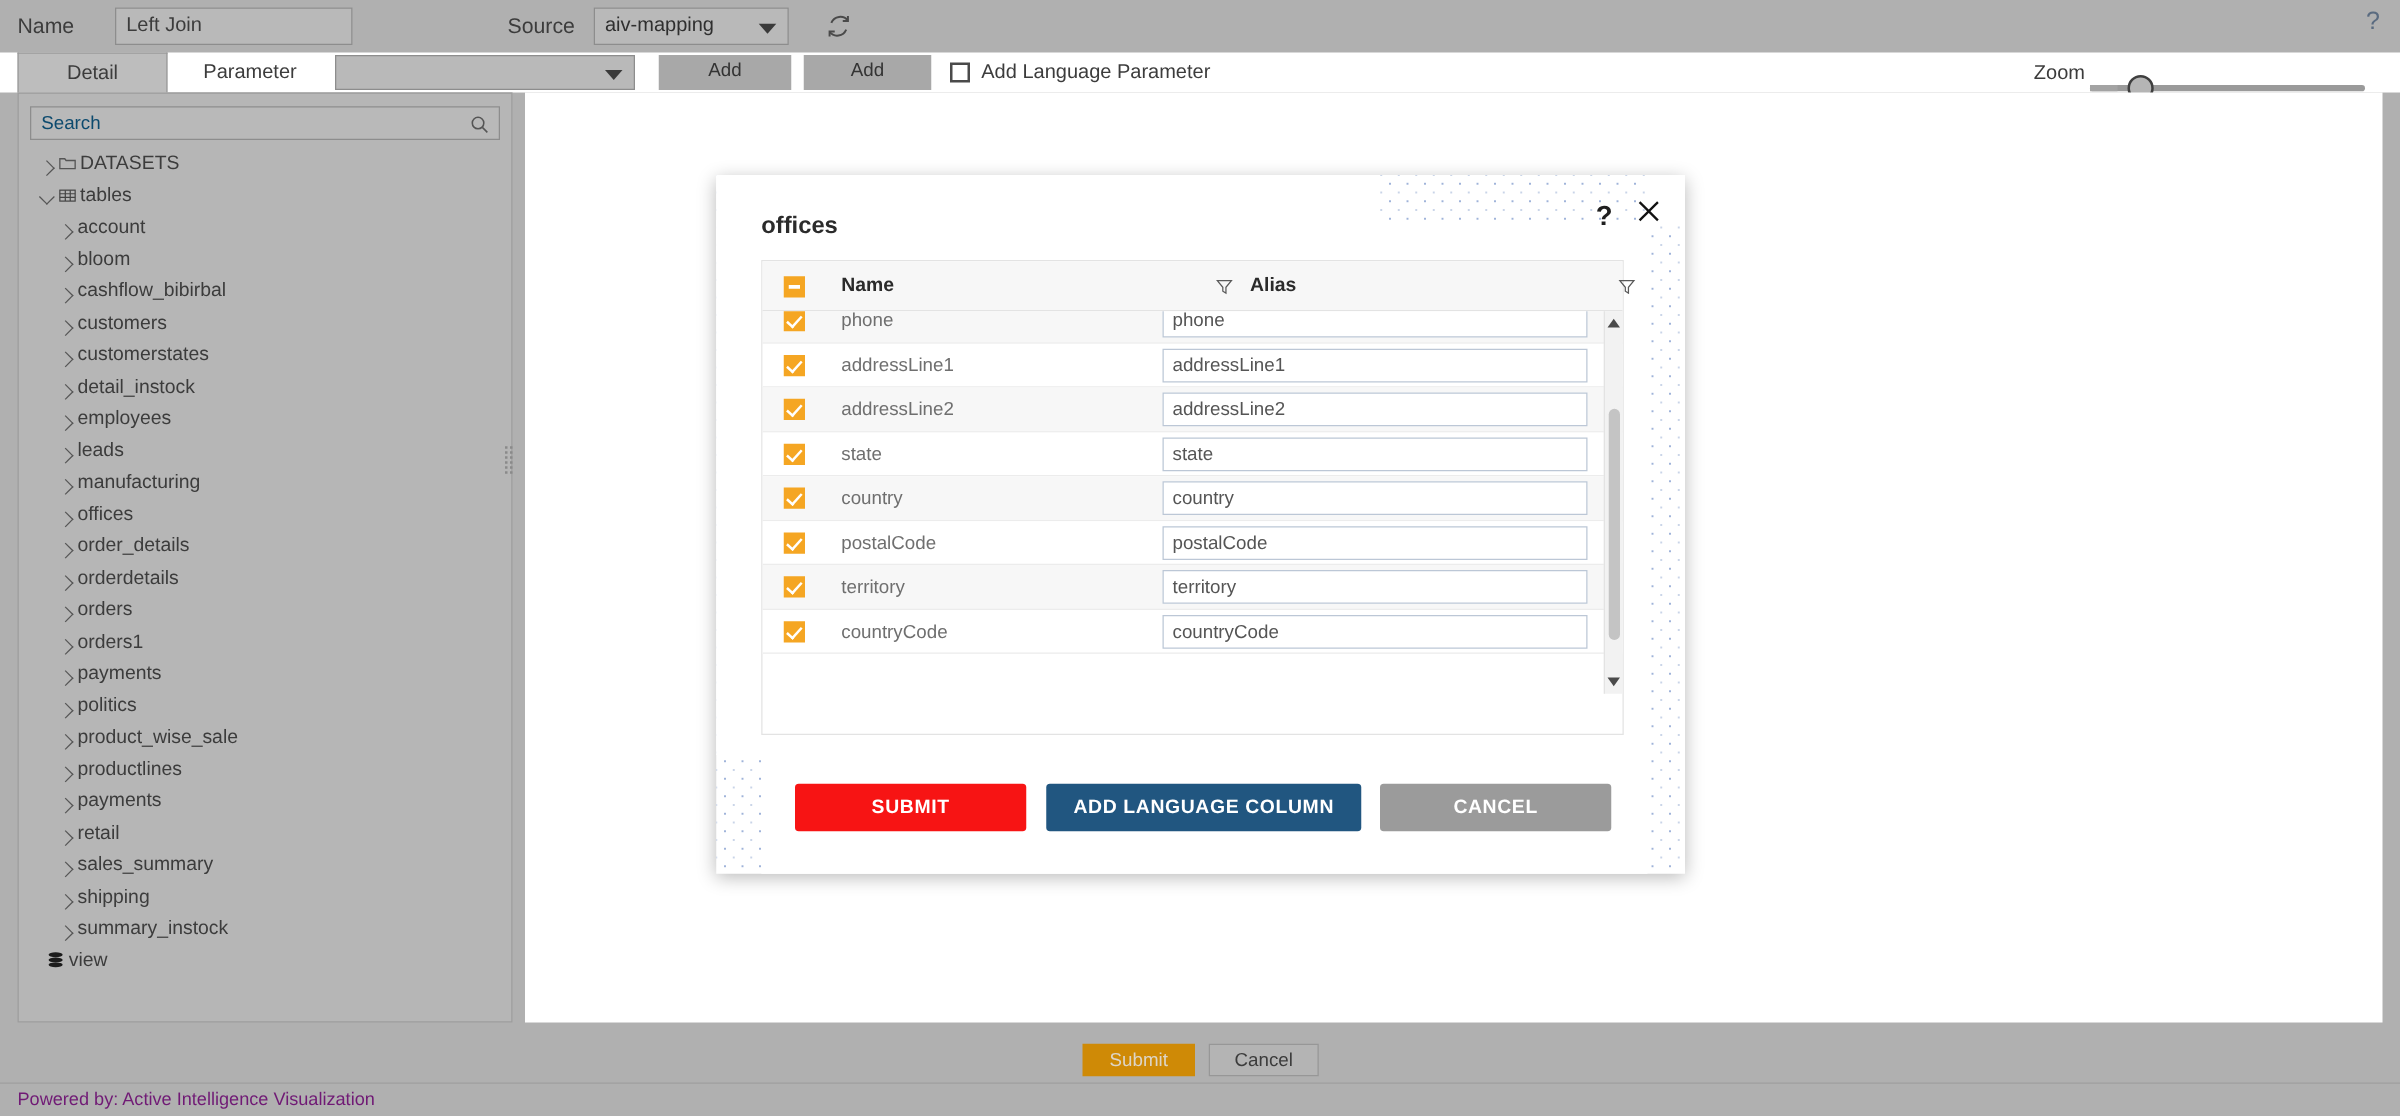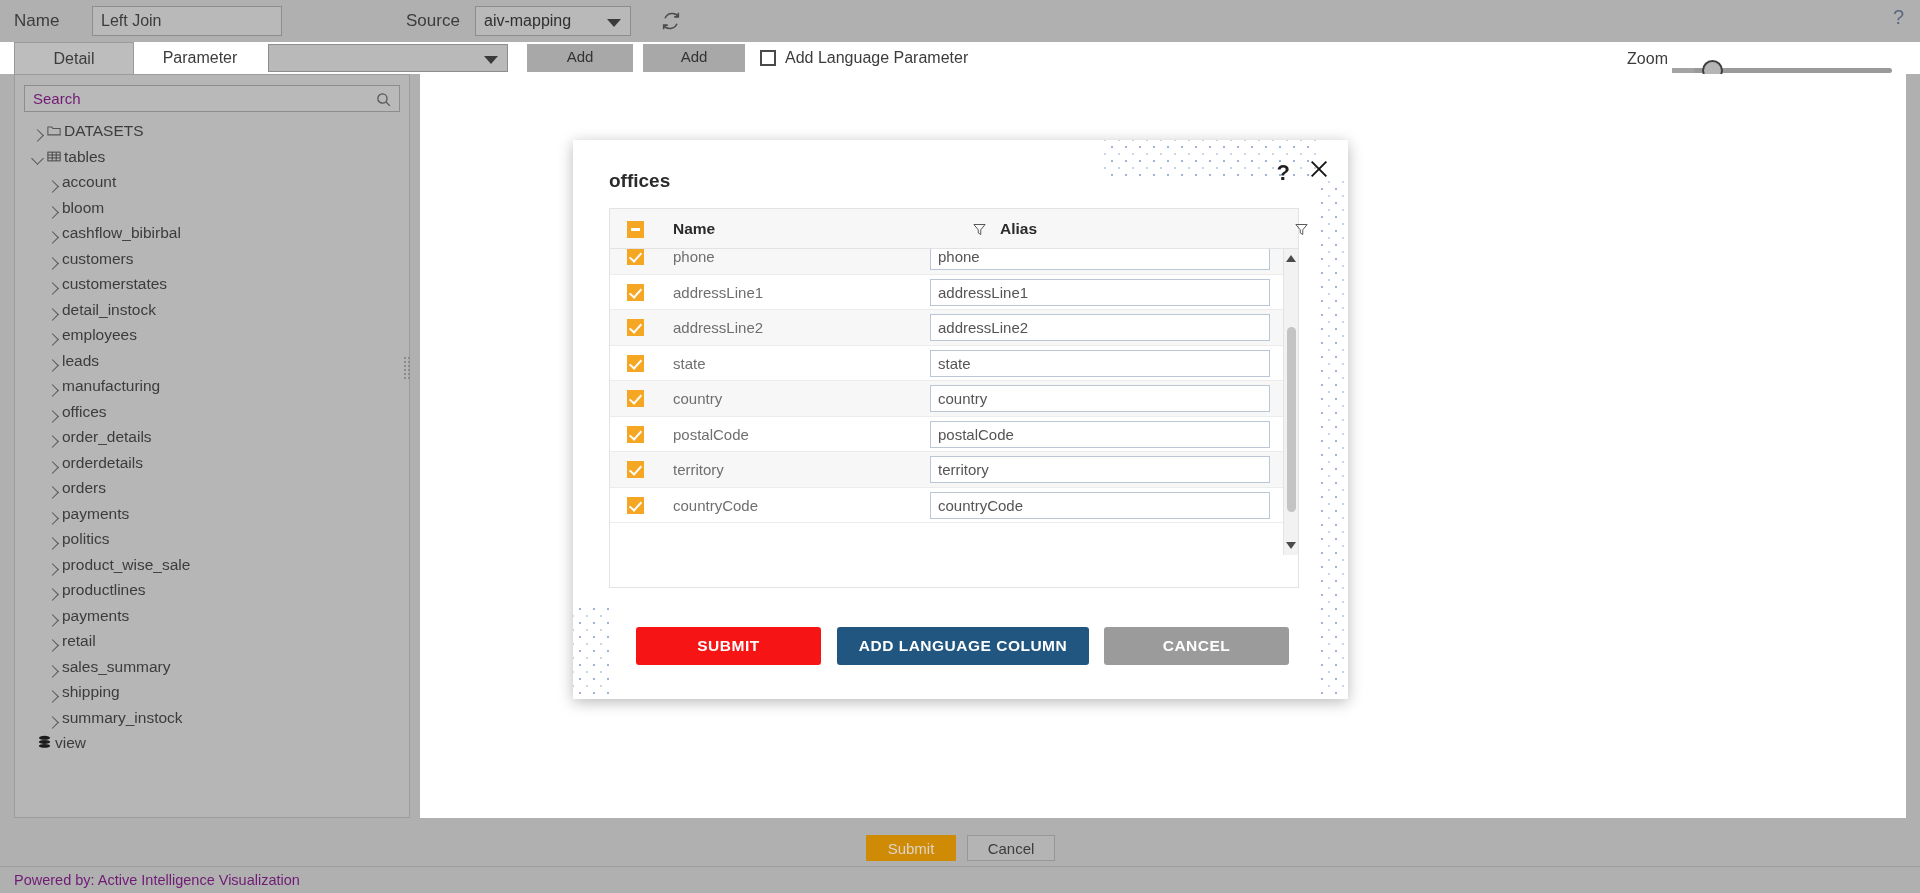--- a/index.html
+++ b/index.html
@@ -85,21 +85,21 @@
 
   
   .leftpanel {
     position:absolute; left:14px; top:74px; width:396px; height:744px;
     background:#b6b6b6; border:1px solid #9c9c9c;
   }
   .searchbox {
     position:absolute; left:9px; top:10px; width:376px; height:27px;
     background:#b9b9b9; border:1px solid #8d8d8d;
   }
-  .searchbox .ph { position:absolute; left:8px; top:4px; font-size:15px; color:#701a75; }
+  .searchbox .ph { position:absolute; left:8px; top:4px; font-size:15px; color:#0c4a6e; }
   .search-icon { position:absolute; right:7px; top:5px; }
   .tree { position:absolute; left:0; top:44px; width:394px; }
   .trow { height:25.5px; font-size:15.5px; color:#3c3c3c; position:relative; white-space:nowrap;}
   .trow .tw { position:absolute; }
   .chev {
     display:inline-block; width:9px; height:9px;
     border-right:1.6px solid #555; border-top:1.6px solid #555;
     transform:rotate(45deg); position:relative; top:1px;
   }
   .chev.open { transform:rotate(135deg); top:-2px; }
@@ -348,20 +348,24 @@
         <span class="tw" style="left:33px;top:6px"><span class="chev"></span></span>
         <span class="tw" style="left:47px;top:3px">order_details</span>
       </div>
       <div class="trow">
         <span class="tw" style="left:33px;top:6px"><span class="chev"></span></span>
         <span class="tw" style="left:47px;top:3px">orderdetails</span>
       </div>
       <div class="trow">
         <span class="tw" style="left:33px;top:6px"><span class="chev"></span></span>
         <span class="tw" style="left:47px;top:3px">orders</span>
+      </div>
+      <div class="trow">
+        <span class="tw" style="left:33px;top:6px"><span class="chev"></span></span>
+        <span class="tw" style="left:47px;top:3px">orders1</span>
       </div>
       <div class="trow">
         <span class="tw" style="left:33px;top:6px"><span class="chev"></span></span>
         <span class="tw" style="left:47px;top:3px">payments</span>
       </div>
       <div class="trow">
         <span class="tw" style="left:33px;top:6px"><span class="chev"></span></span>
         <span class="tw" style="left:47px;top:3px">politics</span>
       </div>
       <div class="trow">

